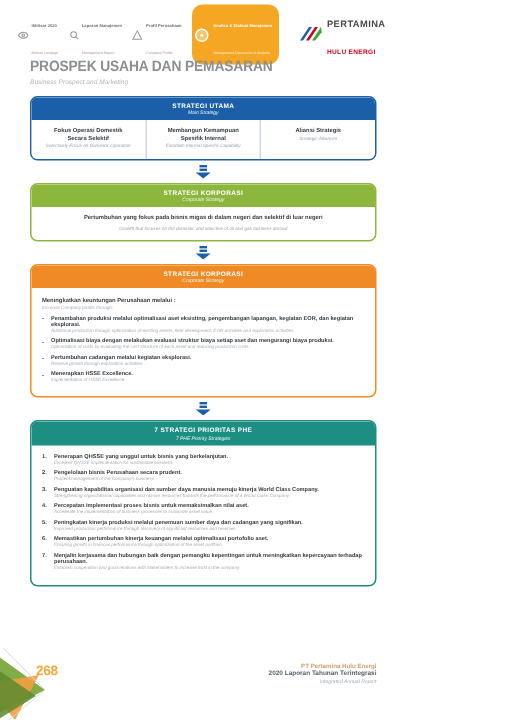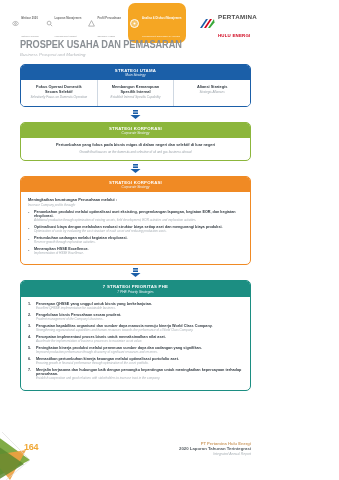--- a/index.html
+++ b/index.html
@@ -330,21 +330,21 @@
 
   <div class="footer">
     <div class="deco">
       <svg width="54" height="50" viewBox="0 0 54 50">
         <path d="M-6 4 L30 30 L-6 48 Z" fill="#7aa83c" opacity="0.95"></path>
         <path d="M-10 26 L26 20 L10 50 Z" fill="#f0a040" opacity="0.9"></path>
         <path d="M-8 12 L24 34 L-2 50 Z" fill="#5d8a2f" opacity="0.85"></path>
         <path d="M2 2 L30 30 L6 50" fill="none" stroke="#d8d8d8" stroke-width="0.6"></path>
       </svg>
     </div>
-    <div class="pagenum">164</div>
+    <div class="pagenum">268</div>
     <div class="foot-text">
       <div class="f1">PT Pertamina Hulu Energi</div>
       <div class="f2">2020 Laporan Tahunan Terintegrasi</div>
       <div class="f3">Integrated Annual Report</div>
     </div>
   </div>
 
 </div>
 
 </body></html>

